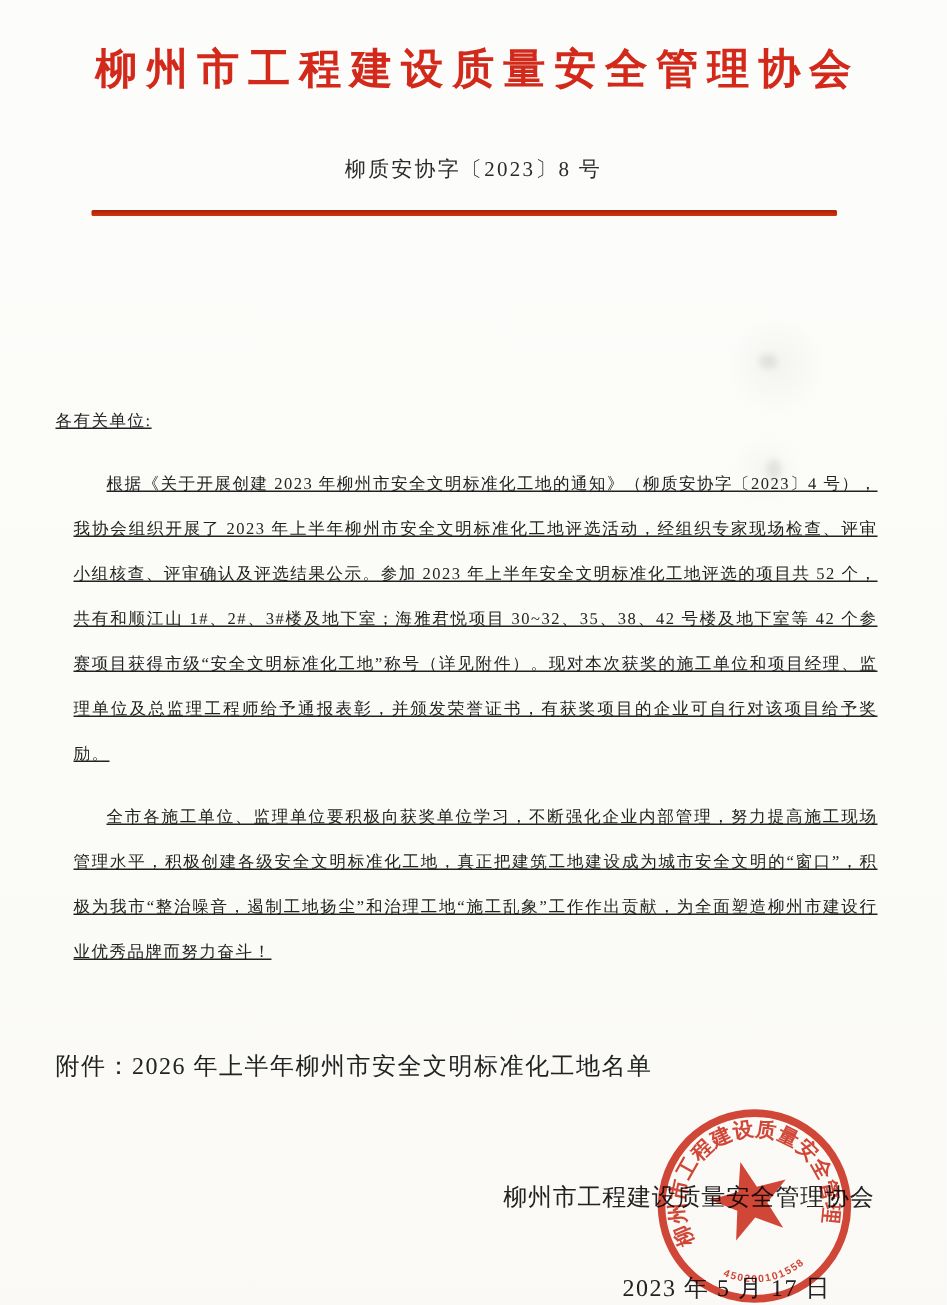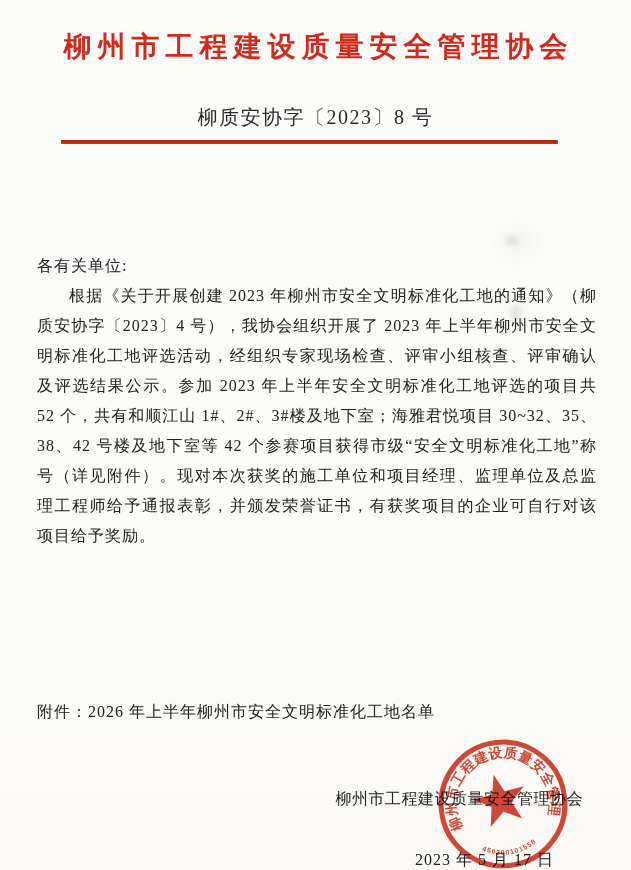--- a/index.html
+++ b/index.html
@@ -34,21 +34,21 @@
     text-indent: 6px;
     line-height: 38px;
     white-space: nowrap;
   }
   .doc-number {
     position: absolute;
     top: 104px;
     left: 0;
     width: 631px;
     text-align: center;
-    font-size: 20px;
+    font-size: 14px;
     letter-spacing: 1.5px;
     color: #2b2b2b;
   }
   .red-rule {
     position: absolute;
     top: 140px;
     left: 61px;
     width: 497px;
     height: 4px;
     background: linear-gradient(180deg, #a82408, #d2340e);
@@ -62,30 +62,31 @@
     text-align: center;
     font-family: "Liberation Sans", "DejaVu Sans", sans-serif;
     font-weight: 700;
     font-size: 21px;
     line-height: 33px;
     letter-spacing: 1px;
     color: #111;
   }
   .body-text {
     position: absolute;
-    top: 251px;
+    top: 266px;
     left: 37px;
     width: 560px;
-    font-size: 16px;
+    font-size: 11px;
     line-height: 30px;
     letter-spacing: 1px;
     text-align: justify;
     color: #222;
+    text-decoration: underline;
   }
-  .body-text .para { text-indent: 2em; margin: 0; }
+  .body-text .para { text-indent: 2em; margin: 12px; }
   .attachment {
     position: absolute;
     top: 697px;
     left: 37px;
     width: 580px;
     font-size: 16px;
     line-height: 30px;
     letter-spacing: 1px;
     color: #222;
   }
@@ -137,20 +138,21 @@
   <div class="org-title">柳州市工程建设质量安全管理协会</div>
 
   <div class="doc-number">柳质安协字〔2023〕8 号</div>
 
   <div class="red-rule"></div>
 
 
   <div class="body-text">
     <div>各有关单位:</div>
     <p class="para">根据《关于开展创建 2023 年柳州市安全文明标准化工地的通知》（柳质安协字〔2023〕4 号），我协会组织开展了 2023 年上半年柳州市安全文明标准化工地评选活动，经组织专家现场检查、评审小组核查、评审确认及评选结果公示。参加 2023 年上半年安全文明标准化工地评选的项目共 52 个，共有和顺江山 1#、2#、3#楼及地下室；海雅君悦项目 30~32、35、38、42 号楼及地下室等 42 个参赛项目获得市级“安全文明标准化工地”称号（详见附件）。现对本次获奖的施工单位和项目经理、监理单位及总监理工程师给予通报表彰，并颁发荣誉证书，有获奖项目的企业可自行对该项目给予奖励。</p>
+    <p class="para">全市各施工单位、监理单位要积极向获奖单位学习，不断强化企业内部管理，努力提高施工现场管理水平，积极创建各级安全文明标准化工地，真正把建筑工地建设成为城市安全文明的“窗口”，积极为我市“整治噪音，遏制工地扬尘”和治理工地“施工乱象”工作作出贡献，为全面塑造柳州市建设行业优秀品牌而努力奋斗！</p>
   </div>
 
   <div class="attachment">附件：2026 年上半年柳州市安全文明标准化工地名单</div>
 
   <div class="signature-org">柳州市工程建设质量安全管理协会</div>
   <div class="signature-date">2023 年 5 月 17 日</div>
 
   <div class="smudge s1"></div>
   <div class="smudge s2"></div>
 

